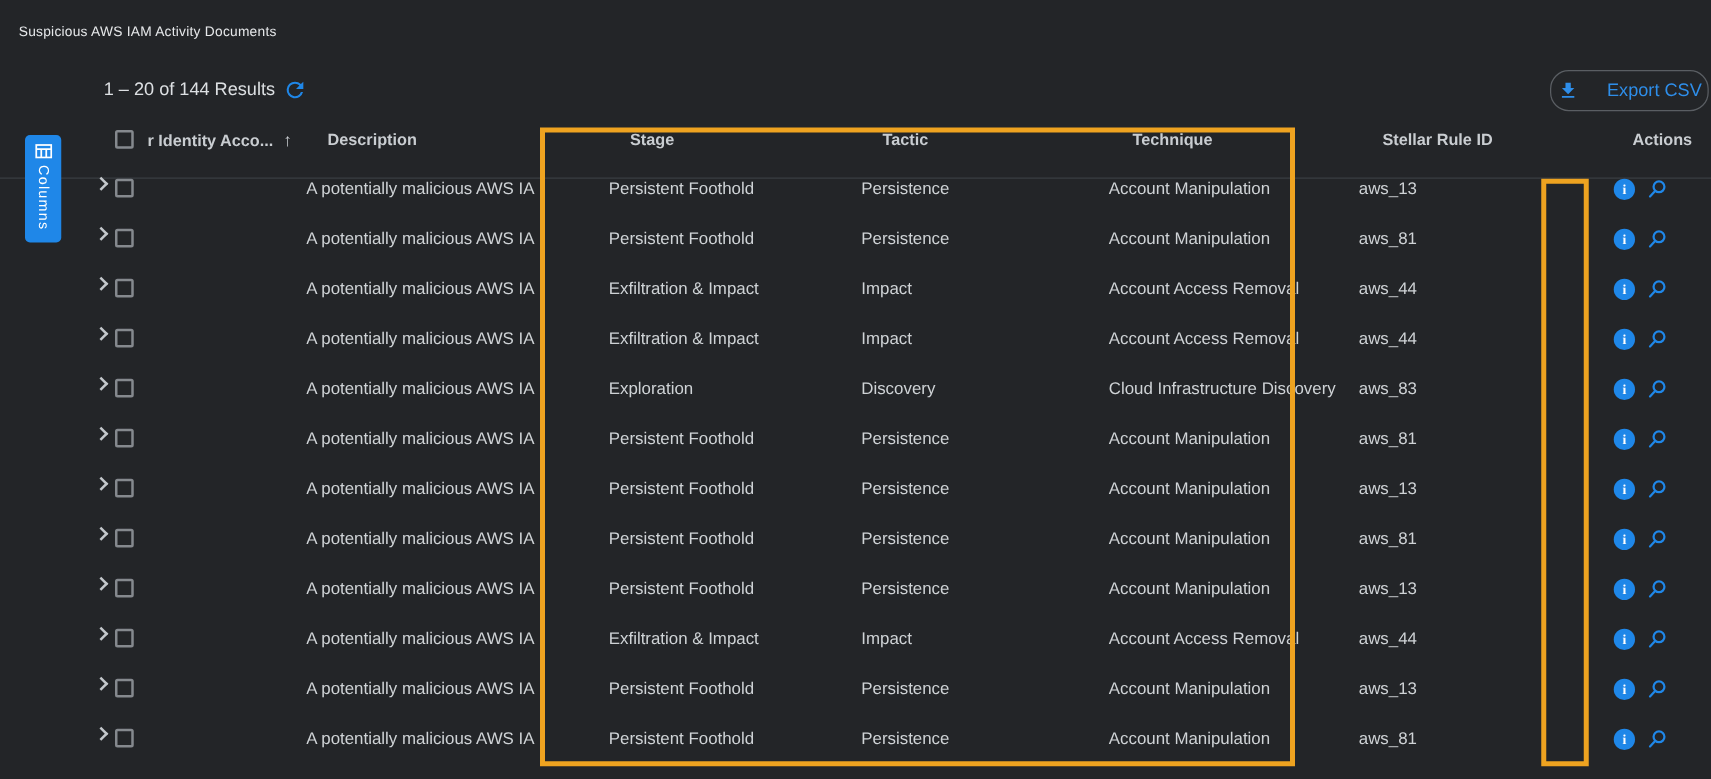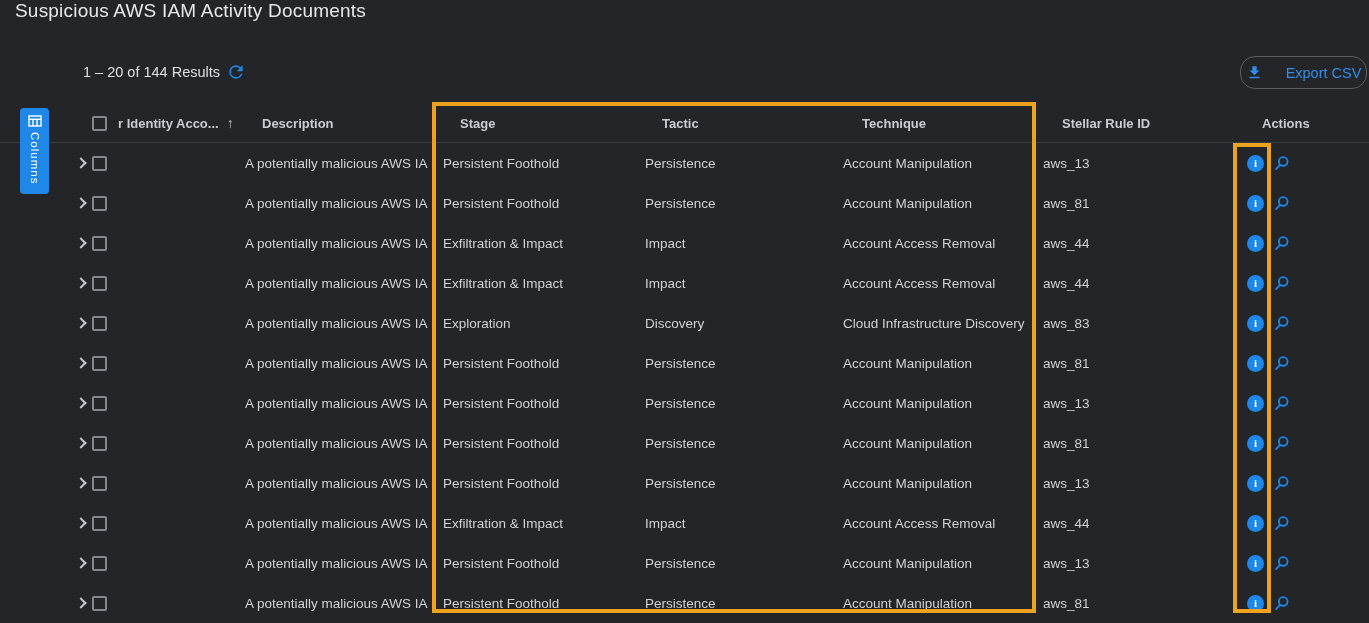--- a/index.html
+++ b/index.html
@@ -6,22 +6,22 @@
   html,body { width:1369px; height:623px; overflow:hidden; }
   body {
     background:#232528;
     font-family:"Liberation Sans", sans-serif;
     color:#d3d6d9;
     position:relative;
   }
 
   
   .page-title {
-    position:absolute; top:0; left:15px;
-    font-size:19px; color:#e6e8ea; letter-spacing:.2px;
+    position:absolute; top:20px; left:15px;
+    font-size:11px; color:#e6e8ea; letter-spacing:.2px;
   }
   .toolbar { position:absolute; top:56px; left:0; right:0; height:34px;margin-left:28px; }
   .results-text {
     position:absolute; left:55px; top:8px; font-size:14.5px; color:#dde0e3;
   }
   .refresh-btn {
     position:absolute; left:198px; top:6px; width:20px; height:20px; cursor:pointer;
   }
   .search-box {
     position:absolute; left:232px; top:2px; width:222px; height:30px;
@@ -47,29 +47,29 @@
     position:absolute; left:20px; top:108px; width:29px; height:86px;
     background:#1f87e8; border-radius:4px; z-index:5; cursor:pointer;
     display:flex; flex-direction:column; align-items:center; padding-top:7px; gap:5px;
   }
   .columns-btn .vlabel {
     writing-mode:vertical-rl; font-size:11.5px; color:#ffffff; letter-spacing:1px;
   }
 
   
   .tbl { position:absolute; top:104px; left:0; width:1369px; }
-  .tr { display:flex; align-items:center; height:40px; }
+  .tr { display:flex; align-items:flex-start; height:40px; }
   .thead { height:39px; border-bottom:1px solid #3a3e42;
            font-weight:bold; font-size:13px; color:#c9cdd1; }
   .c-gutter   { width:70px;  flex:0 0 auto; }
   .c-chevron  { width:22px;  flex:0 0 auto; display:flex; align-items:center; }
   .c-check    { width:26px;  flex:0 0 auto; display:flex; align-items:center; }
   .c-identity { width:127px; flex:0 0 auto; white-space:nowrap; overflow:hidden; display:flex; align-items:center; gap:8px; }
   .c-desc     { width:188px; flex:0 0 auto; white-space:nowrap; overflow:hidden; }
-  .c-stage    { width:202px; flex:0 0 auto; padding-left:10px; white-space:nowrap; overflow:hidden; }
+  .c-stage    { width:202px; flex:0 0 auto; padding-left:10px; white-space:nowrap; overflow:hidden;margin-left:44px; }
   .c-tactic   { width:200px; flex:0 0 auto; padding-left:10px; white-space:nowrap; overflow:hidden; }
   .c-tech     { width:200px; flex:0 0 auto; padding-left:8px;  white-space:nowrap; overflow:hidden; }
   .c-ruleid   { width:200px; flex:0 0 auto; padding-left:8px;  white-space:nowrap; overflow:hidden; }
   .c-actions  { width:134px; flex:0 0 auto; display:flex; align-items:center; padding-left:12px; gap:9px; }
   .thead .c-desc  { padding-left:17px; }
   .thead .c-stage, .thead .c-tactic, .thead .c-tech, .thead .c-ruleid, .thead .c-actions { padding-left:27px; }
   .tbody .tr { font-size:13.5px; color:#cfd3d6; }
 
   .checkbox {
     width:15px; height:15px; border:2px solid #85898e; border-radius:2px;

